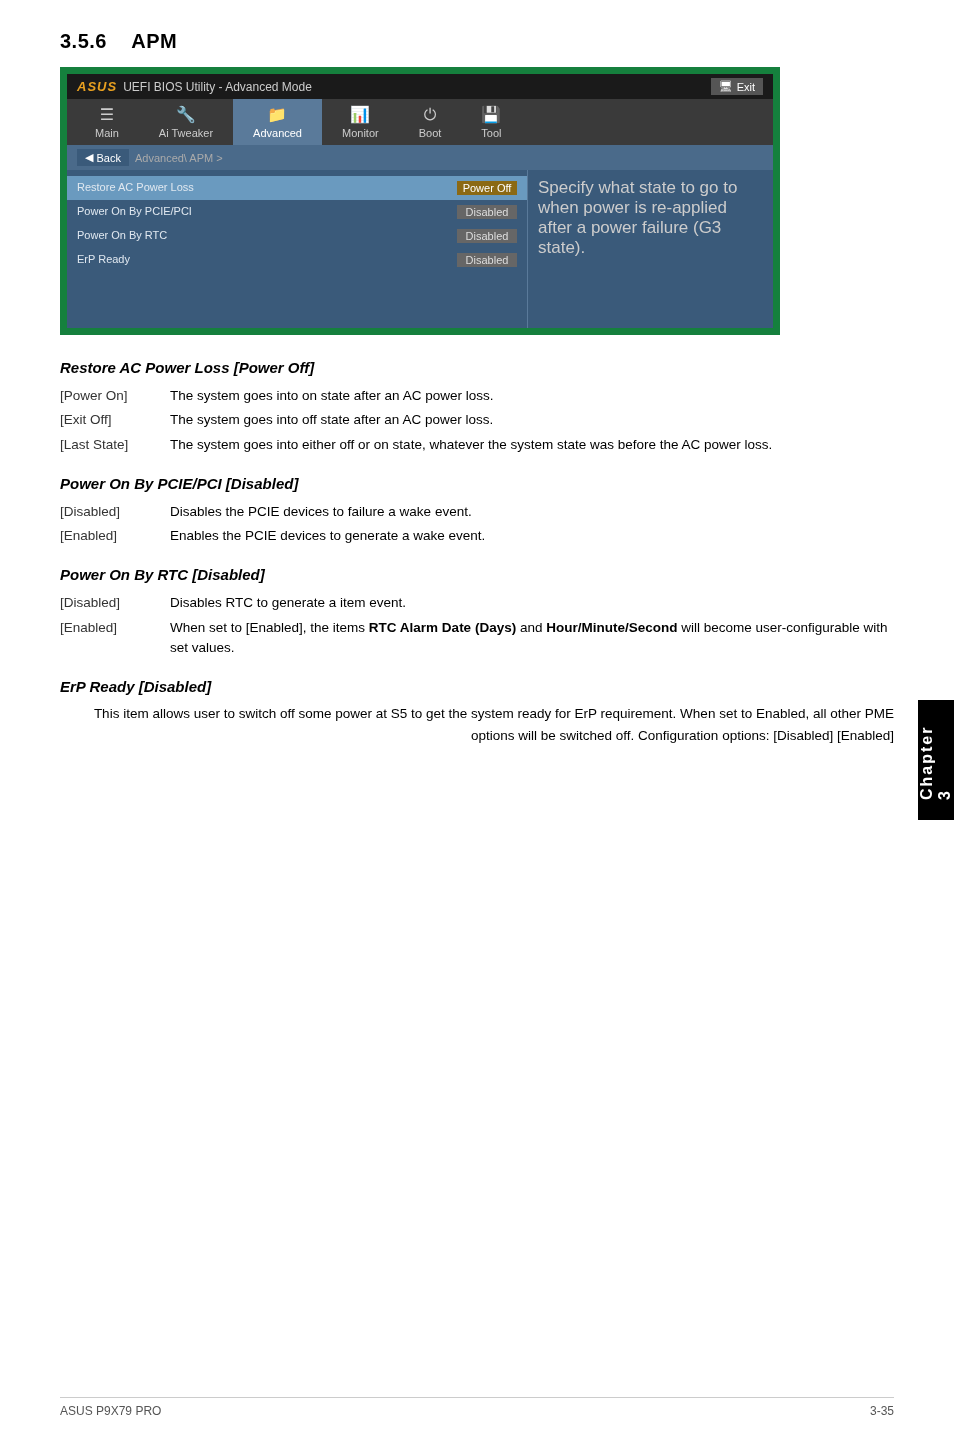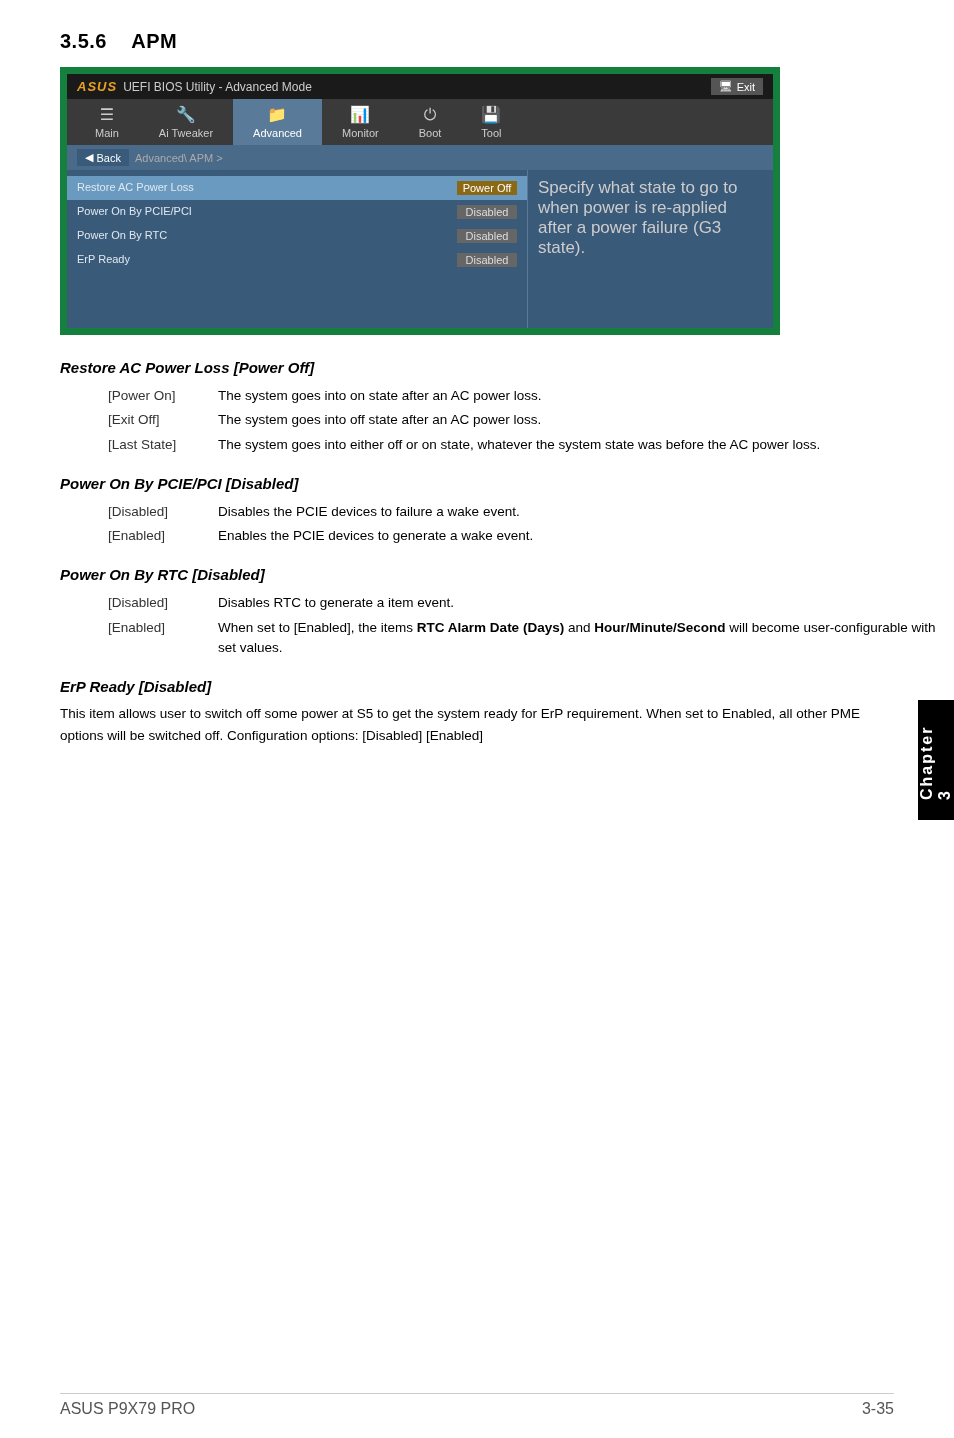--- a/index.html
+++ b/index.html
@@ -171,37 +171,37 @@
     }
     .doc-heading {
       font-size: 15px;
       font-weight: bold;
       margin-bottom: 8px;
       font-style: italic;
     }
     .doc-table {
       width: 100%;
       border-collapse: collapse;
-      margin-left: 48px;
     }
     .doc-table tr td {
       padding: 2px 0;
       vertical-align: top;
       font-size: 13.5px;
       line-height: 1.5;
     }
     .doc-table tr td:first-child {
       width: 110px;
       font-weight: normal;
       color: #333;
     }
     .doc-text {
       font-size: 13.5px;
       line-height: 1.6;
       margin-bottom: 20px;
+      text-align: right;
     }
 
     
     .chapter-tab {
       position: absolute;
       right: 0;
       top: 700px;
       width: 36px;
       background: #000;
       color: #fff;
@@ -221,21 +221,21 @@
     
     .page-footer {
       position: absolute;
       bottom: 20px;
       left: 60px;
       right: 60px;
       display: flex;
       justify-content: space-between;
       border-top: 1px solid #ccc;
       padding-top: 6px;
-      font-size: 16px;
+      font-size: 12px;
       color: #555;
     }
   </style>
 </head>
 <body>
 
 <div class="page-content">
 
   <div class="section-heading">
     <span>3.5.6</span>&nbsp;&nbsp;&nbsp;&nbsp;<span>APM</span>

